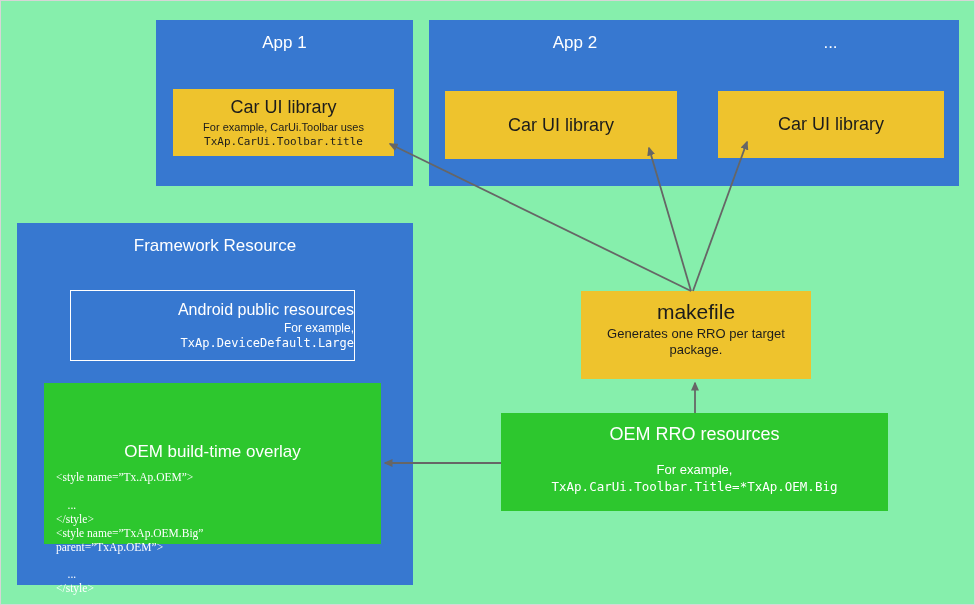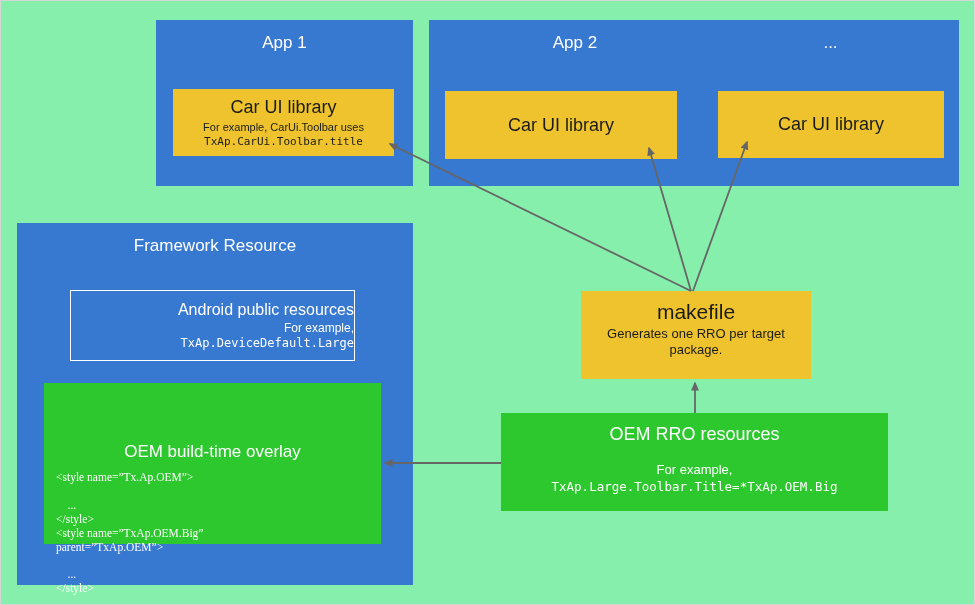--- a/index.html
+++ b/index.html
@@ -117,21 +117,21 @@
   </div>
 
   <div class="box yellow makefile">
     <div class="mk-title">makefile</div>
     <div class="mk-sub">Generates one RRO per target package.</div>
   </div>
 
   <div class="box green oem-rro">
     <div class="or-title">OEM RRO resources</div>
     <div class="or-sub">For example,</div>
-    <div class="or-code">TxAp.Large.Toolbar.Title=*TxAp.OEM.Big</div>
+    <div class="or-code">TxAp.CarUi.Toolbar.Title=*TxAp.OEM.Big</div>
   </div>
 
   <svg class="arrow-layer" viewBox="0 0 975 605">
     <defs>
       <marker id="ah" markerWidth="9" markerHeight="8" refX="7.5" refY="4" orient="auto" markerUnits="userSpaceOnUse">
         <path d="M0,0 L9,4 L0,8 z" fill="#666666"></path>
       </marker>
     </defs>
     <line x1="690" y1="290" x2="389" y2="143" stroke="#666666" stroke-width="1.8" marker-end="url(#ah)"></line>
     <line x1="690" y1="290" x2="648" y2="147" stroke="#666666" stroke-width="1.8" marker-end="url(#ah)"></line>

